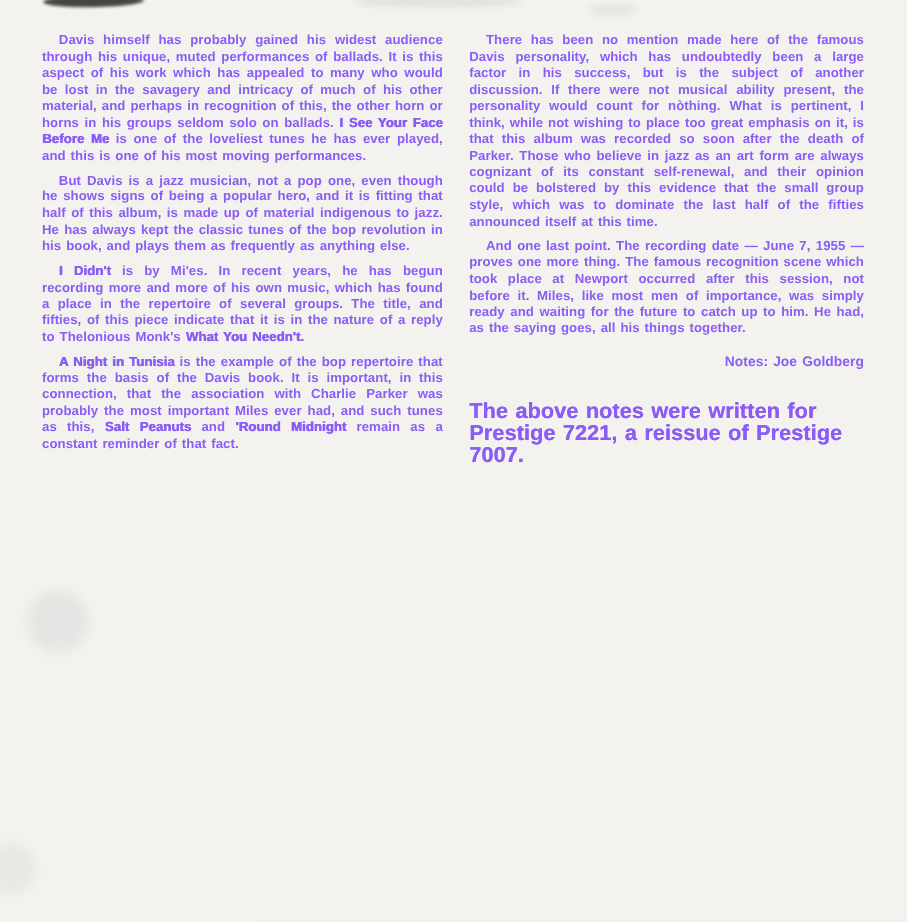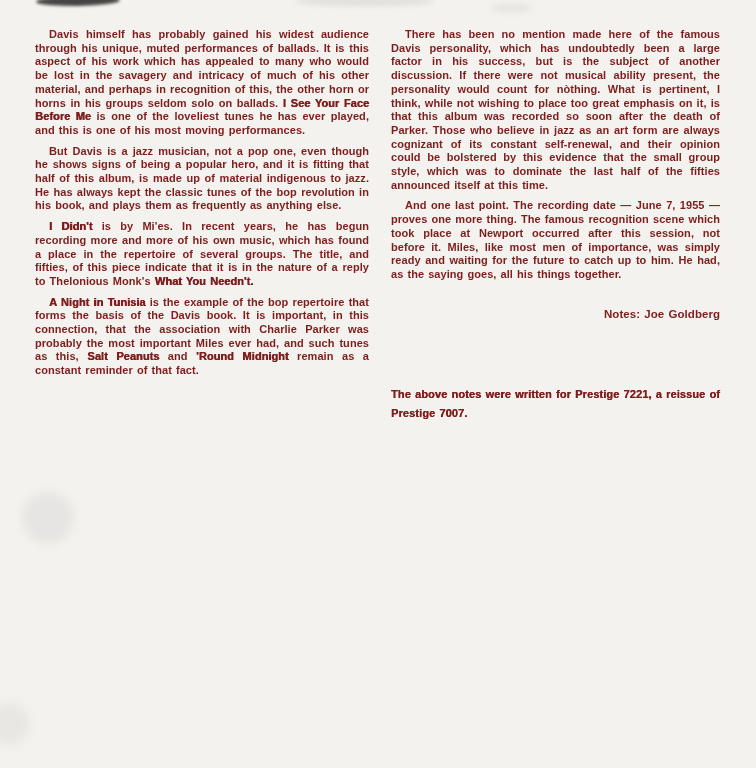--- a/index.html
+++ b/index.html
@@ -23,26 +23,26 @@
   .col-left{left:35px;width:334px;}
   .col-right{left:391px;width:329px;}
   .para{margin:0 0 7px 0;}
   .para.indent{text-indent:14px;}
   .song-title{
     font-weight:700;
     text-shadow:0.55px 0 0 currentColor;
   }
   .credit{
     text-align:right;
-    margin-top:26px;
+    margin-top:14px;
     font-size:11.5px;
   }
   .footnote{
-    margin-top:64px;
-    font-size:11px;
+    margin-top:24px;
+    font-size:18px;
     line-height:18.5px;
     text-align:left;
     letter-spacing:0.1px;
     text-shadow:0.3px 0 0 currentColor;
   }
   .smudge{
     position:absolute;
     border-radius:50%;
     pointer-events:none;
   }
@@ -69,21 +69,21 @@
   }
   .smudge-bottom-left{
     left:-10px;top:703px;width:40px;height:42px;
     background:rgba(80,76,70,0.06);
     filter:blur(5px);
   }
 </style>
 </head>
 <body>
 
-<div class="page" style="background: rgb(243, 242, 239); color: #7f1d1d;">
+<div class="page" style="background: rgb(243, 242, 239); color: #8b5cf6;">
 
   <div class="smudge smudge-top-dark"></div>
   <div class="smudge smudge-top-faint"></div>
   <div class="smudge smudge-top-dot"></div>
   <div class="smudge smudge-mid-left"></div>
   <div class="smudge smudge-bottom-left"></div>
 
   <div class="col col-left">
     <div>
         <p class="para indent"><span>Davis himself has probably gained his widest audience through his unique, muted performances of ballads. It is this aspect of his work which has appealed to many who would be lost in the savagery and intricacy of much of his other material, and perhaps in recognition of this, the other horn or horns in his groups seldom solo on ballads. </span><span class="song-title">I See Your Face Before Me</span><span> is one of the loveliest tunes he has ever played, and this is one of his most moving performances.</span></p>

